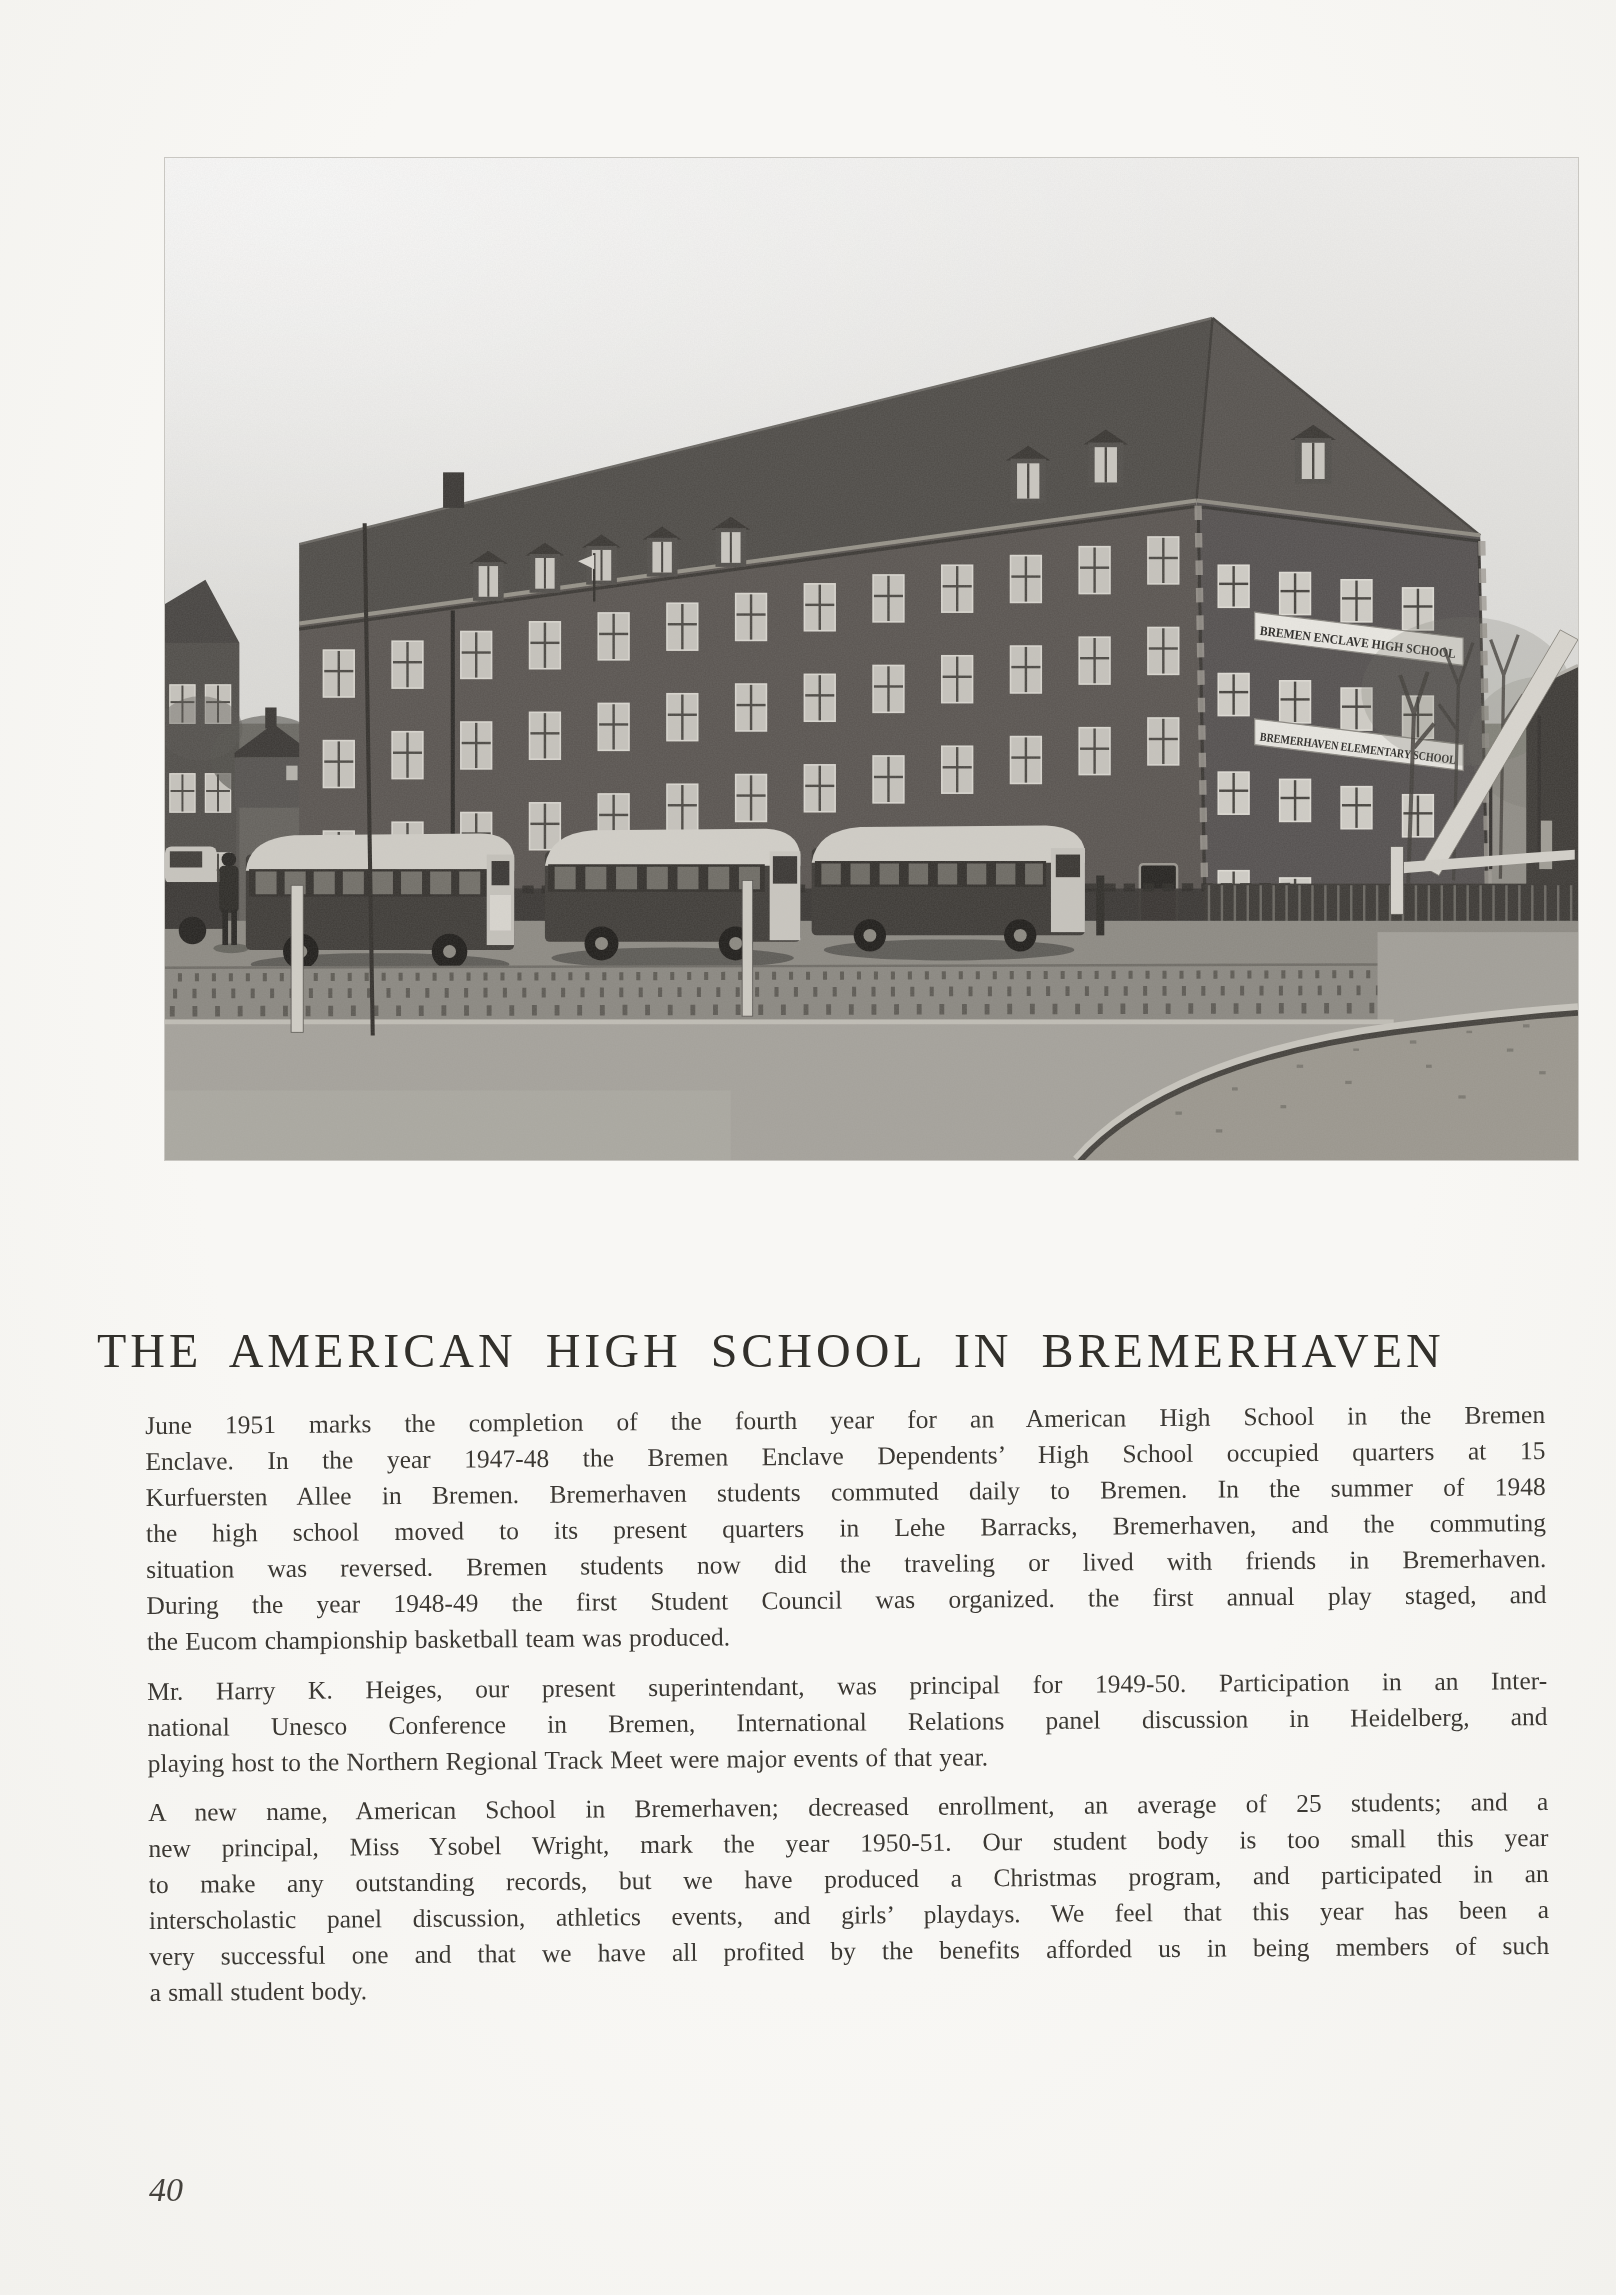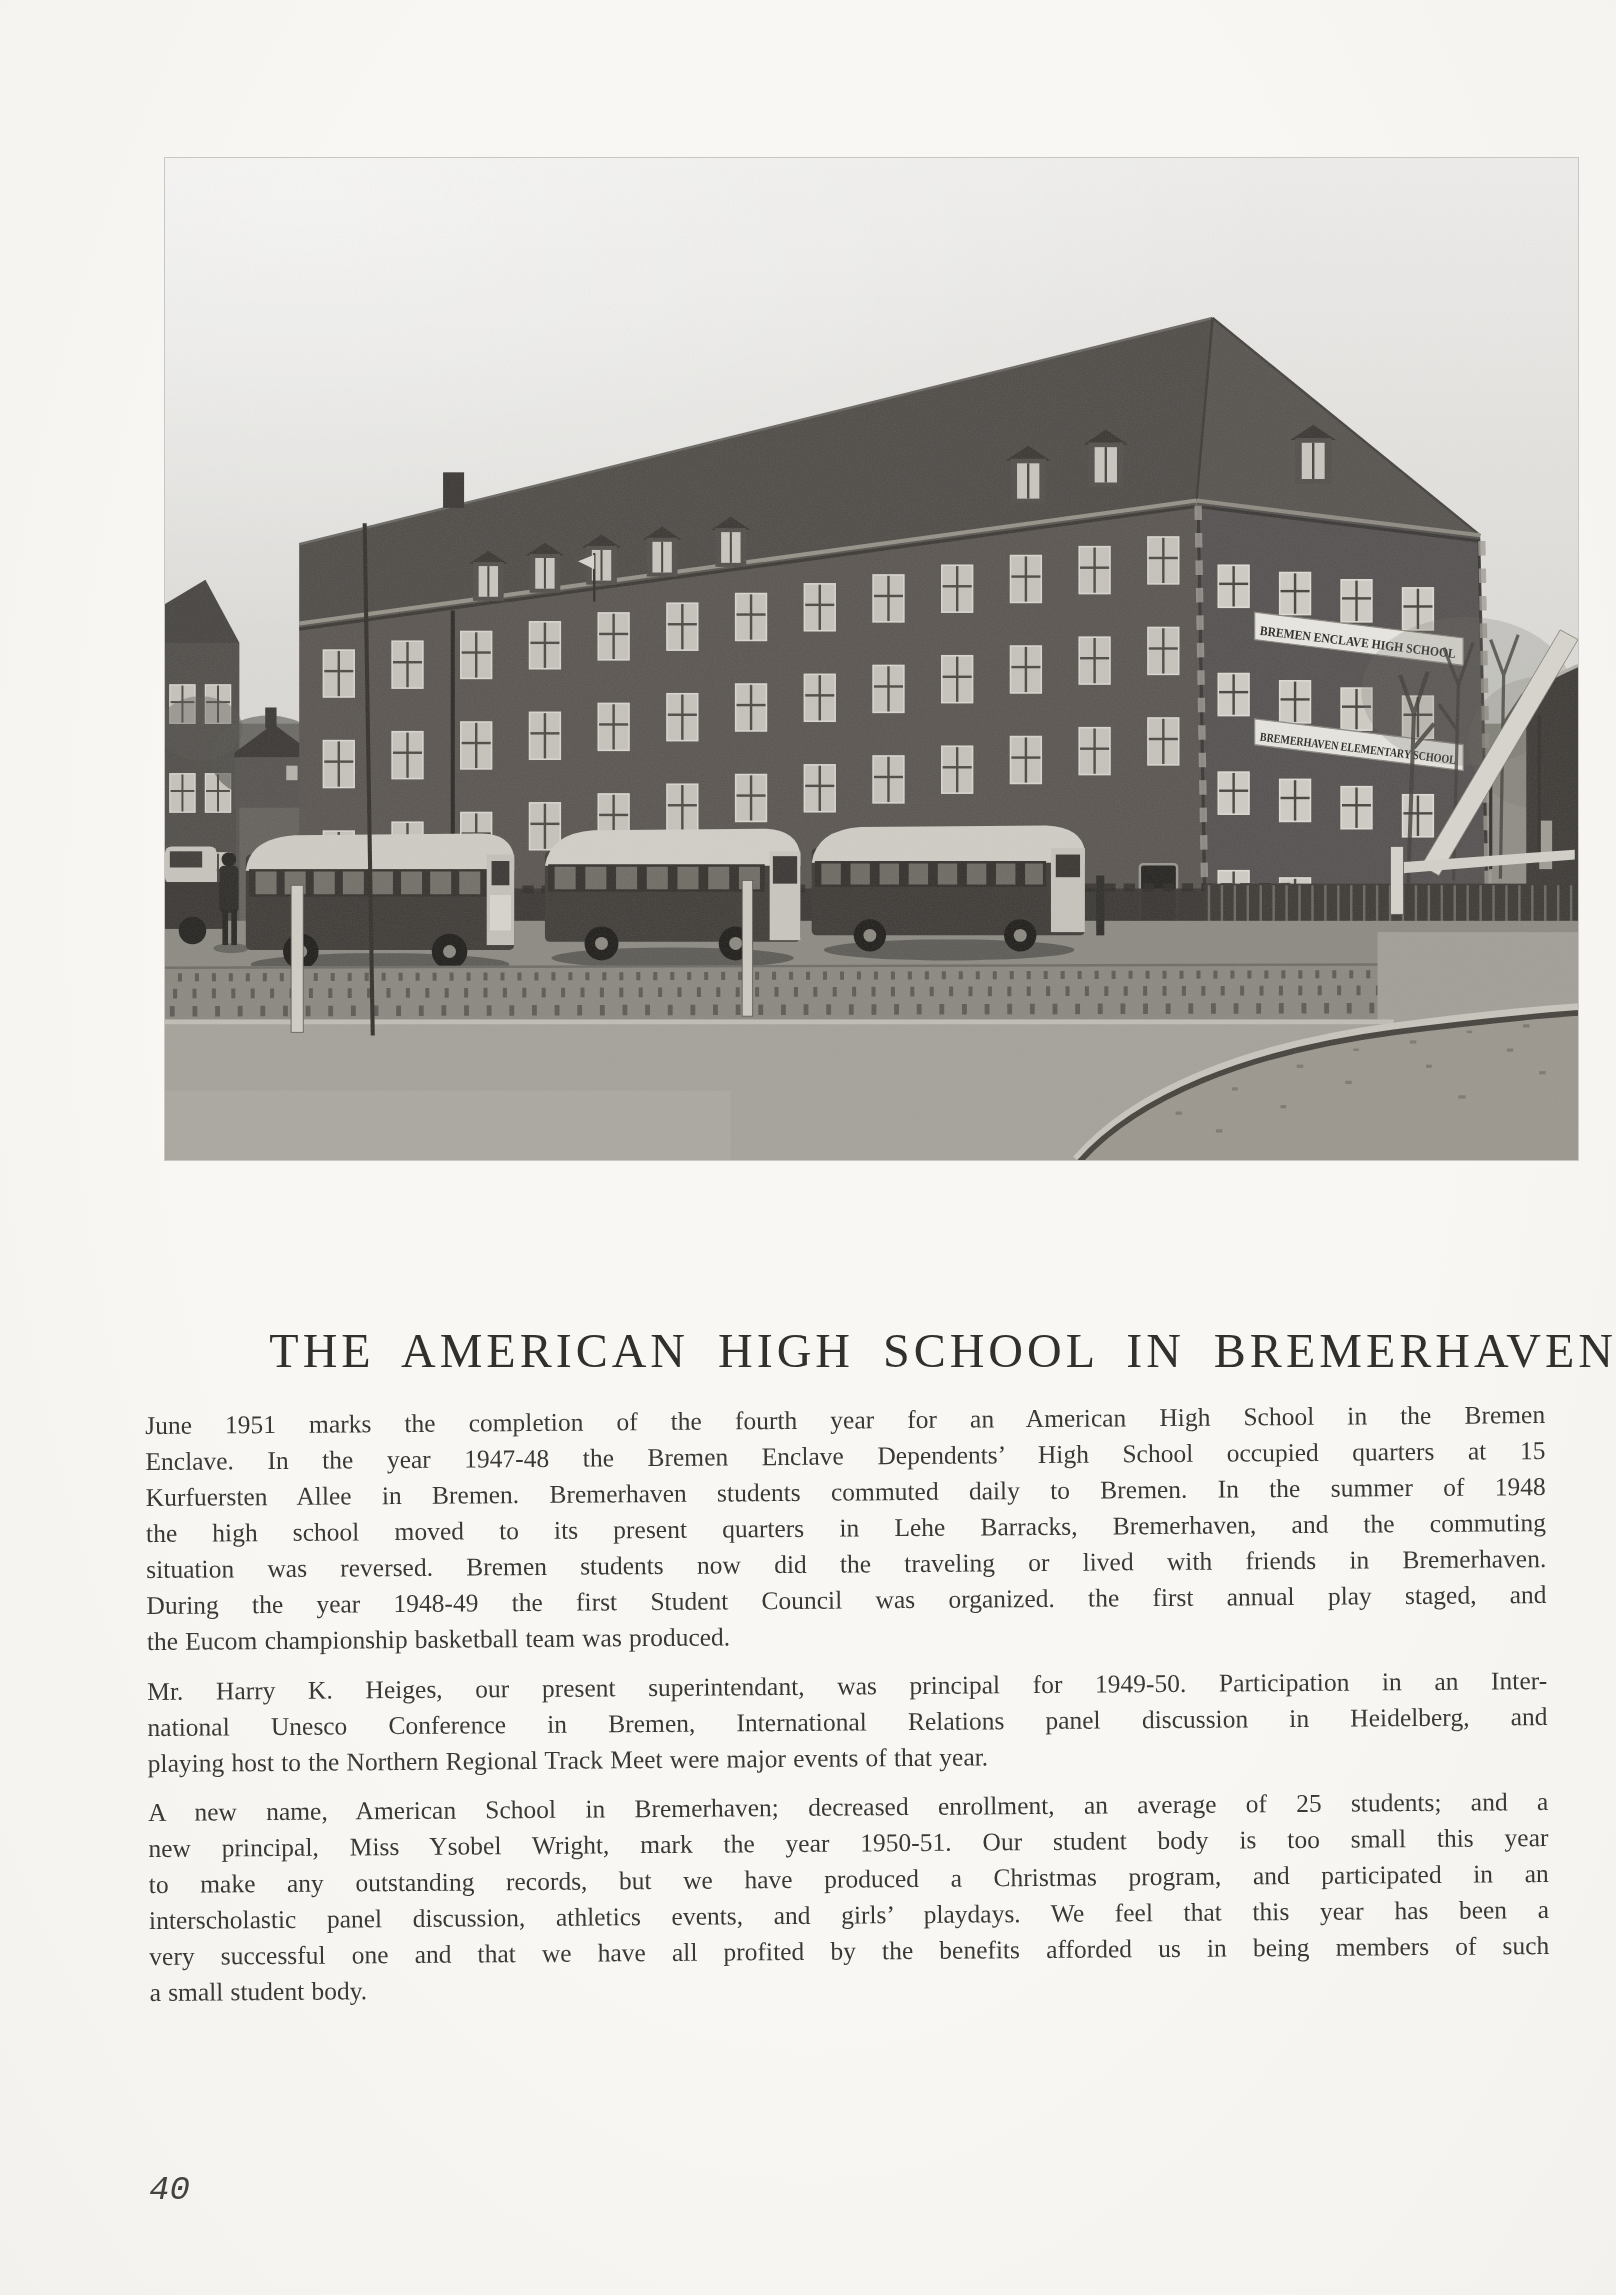--- a/index.html
+++ b/index.html
@@ -8,34 +8,34 @@
     background:radial-gradient(ellipse at 50% 40%, #f8f7f4 55%, #f2f1ed 100%);
     font-family:"Liberation Serif", serif;overflow:hidden;
   }
   .photo{
     position:absolute;left:165px;top:158px;width:1413px;height:1002px;
     outline:0.8px solid #c9c7c2;
   }
   .photo svg{display:block;width:100%;height:100%;}
   .title{
     position:absolute;left:97px;right:0;top:1293px;
-    text-align:right;font-size:48px;letter-spacing:4px;word-spacing:13px;
+    text-align:left;font-size:48px;letter-spacing:4px;word-spacing:13px;
     color:#32302b;line-height:1.1;font-weight:400;
   }
   .body-text{
     position:absolute;left:145px;top:1408px;width:1400px;
     font-size:25.5px;line-height:36px;color:#3c3934;word-spacing:0.8px;
     transform:rotate(-0.45deg);transform-origin:0 0;
   }
   .para{margin:0 0 13.7px 0;}
   .line{text-align:justify;text-align-last:justify;}
   .line.last{text-align-last:left;}
   .page-number{
     position:absolute;left:149px;top:2171px;
-    font-size:34px;font-style:italic;color:#45423d;font-family:Liberation Mono, monospace;
+    font-size:34px;font-style:italic;color:#45423d;
   }
   .sign-text{font-family:"Liberation Serif",serif;font-weight:bold;fill:#2b2926;}
 </style>
 </head>
 <body>
 
 <div class="page">
 
   <figure class="photo" style="margin:0">
     <svg viewBox="0 0 1748 1240" preserveAspectRatio="none">

